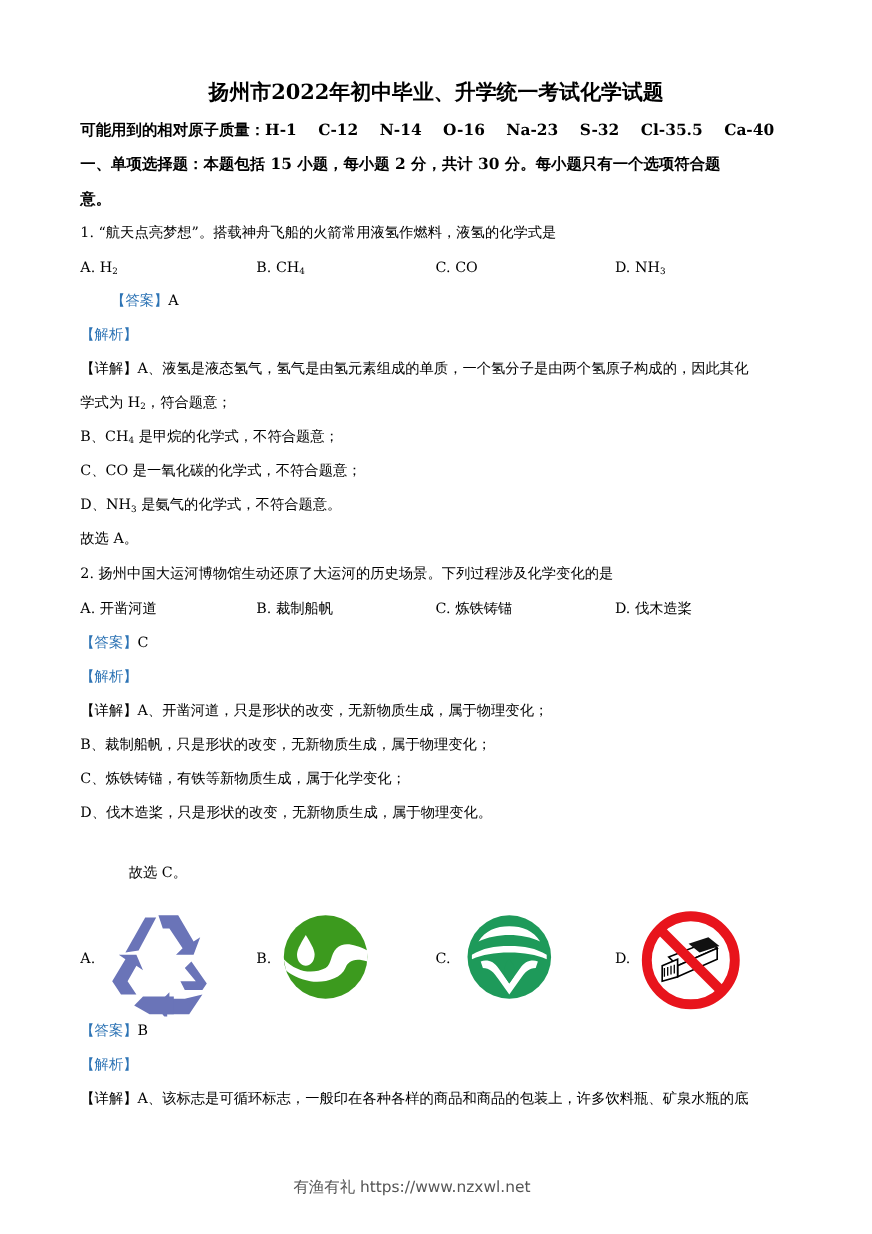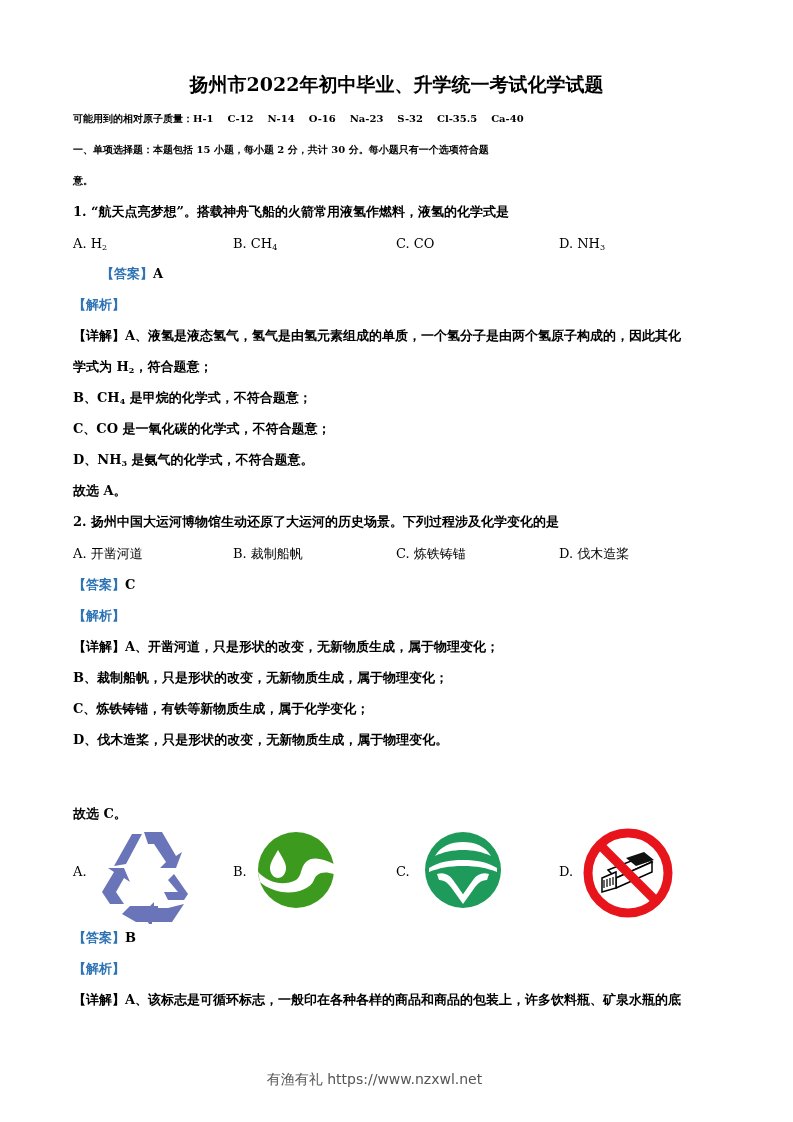--- a/index.html
+++ b/index.html
@@ -21,33 +21,32 @@
       top: 0;
       width: 793px;
       height: 1122px;
     }
     .line {
       position: absolute;
       left: 73px;
       font-size: 13px;
       line-height: 16px;
       white-space: nowrap;
-      font-weight: bold;
     }
     .title {
       position: absolute;
       top: 72px;
       left: 0;
       width: 793px;
       text-align: center;
       font-size: 19px;
       font-weight: bold;
       line-height: 24px;
     }
-    .bold { font-weight: bold; font-size: 10px; }
+    .bold { font-weight: bold; font-size: 14px; }
     .blue { color: #2e74b5; }
     .opt {
       position: absolute;
       font-size: 13px;
       line-height: 16px;
       white-space: nowrap;
     }
     sub { font-size: 8px; vertical-align: -2px; line-height: 0; }
     .icon-wrap {
       position: absolute;
@@ -108,21 +107,21 @@
   <div class="opt" style="top:546px; left:396px;"><span>C.  </span><span>炼铁铸锚</span></div>
   <div class="opt" style="top:546px; left:559px;"><span>D.  </span><span>伐木造桨</span></div>
 
   <div class="line" style="top:577px;"><span class="blue">【答案】</span><span>C</span></div>
   <div class="line blue" style="top:608px;">【解析】</div>
 
   <div class="line" style="top:639px;"><span>【详解】</span><span>A、开凿河道，只是形状的改变，无新物质生成，属于物理变化；</span></div>
   <div class="line" style="top:670px;">B、裁制船帆，只是形状的改变，无新物质生成，属于物理变化；</div>
   <div class="line" style="top:701px;">C、炼铁铸锚，有铁等新物质生成，属于化学变化；</div>
   <div class="line" style="top:732px;">D、伐木造桨，只是形状的改变，无新物质生成，属于物理变化。</div>
-  <div class="line" style="top:806px;">故选 C。</div>
+  <div class="line" style="top:786px;margin-left:44px;">故选 C。</div>
 
 
   <div class="icon-label" style="top:864px; left:73px;">A.</div>
   <div class="icon-wrap" style="top:828px; left:92px;">
     <svg width="104" height="96" viewBox="0 0 104 96">
       <g fill="#6a74b8">
 
         <polygon points="22,38 40,6 50,6 34,36"></polygon>
 
         <polygon points="52,4 70,4 84,28 90,24 84,40 68,40 74,34 62,16 56,16"></polygon>

